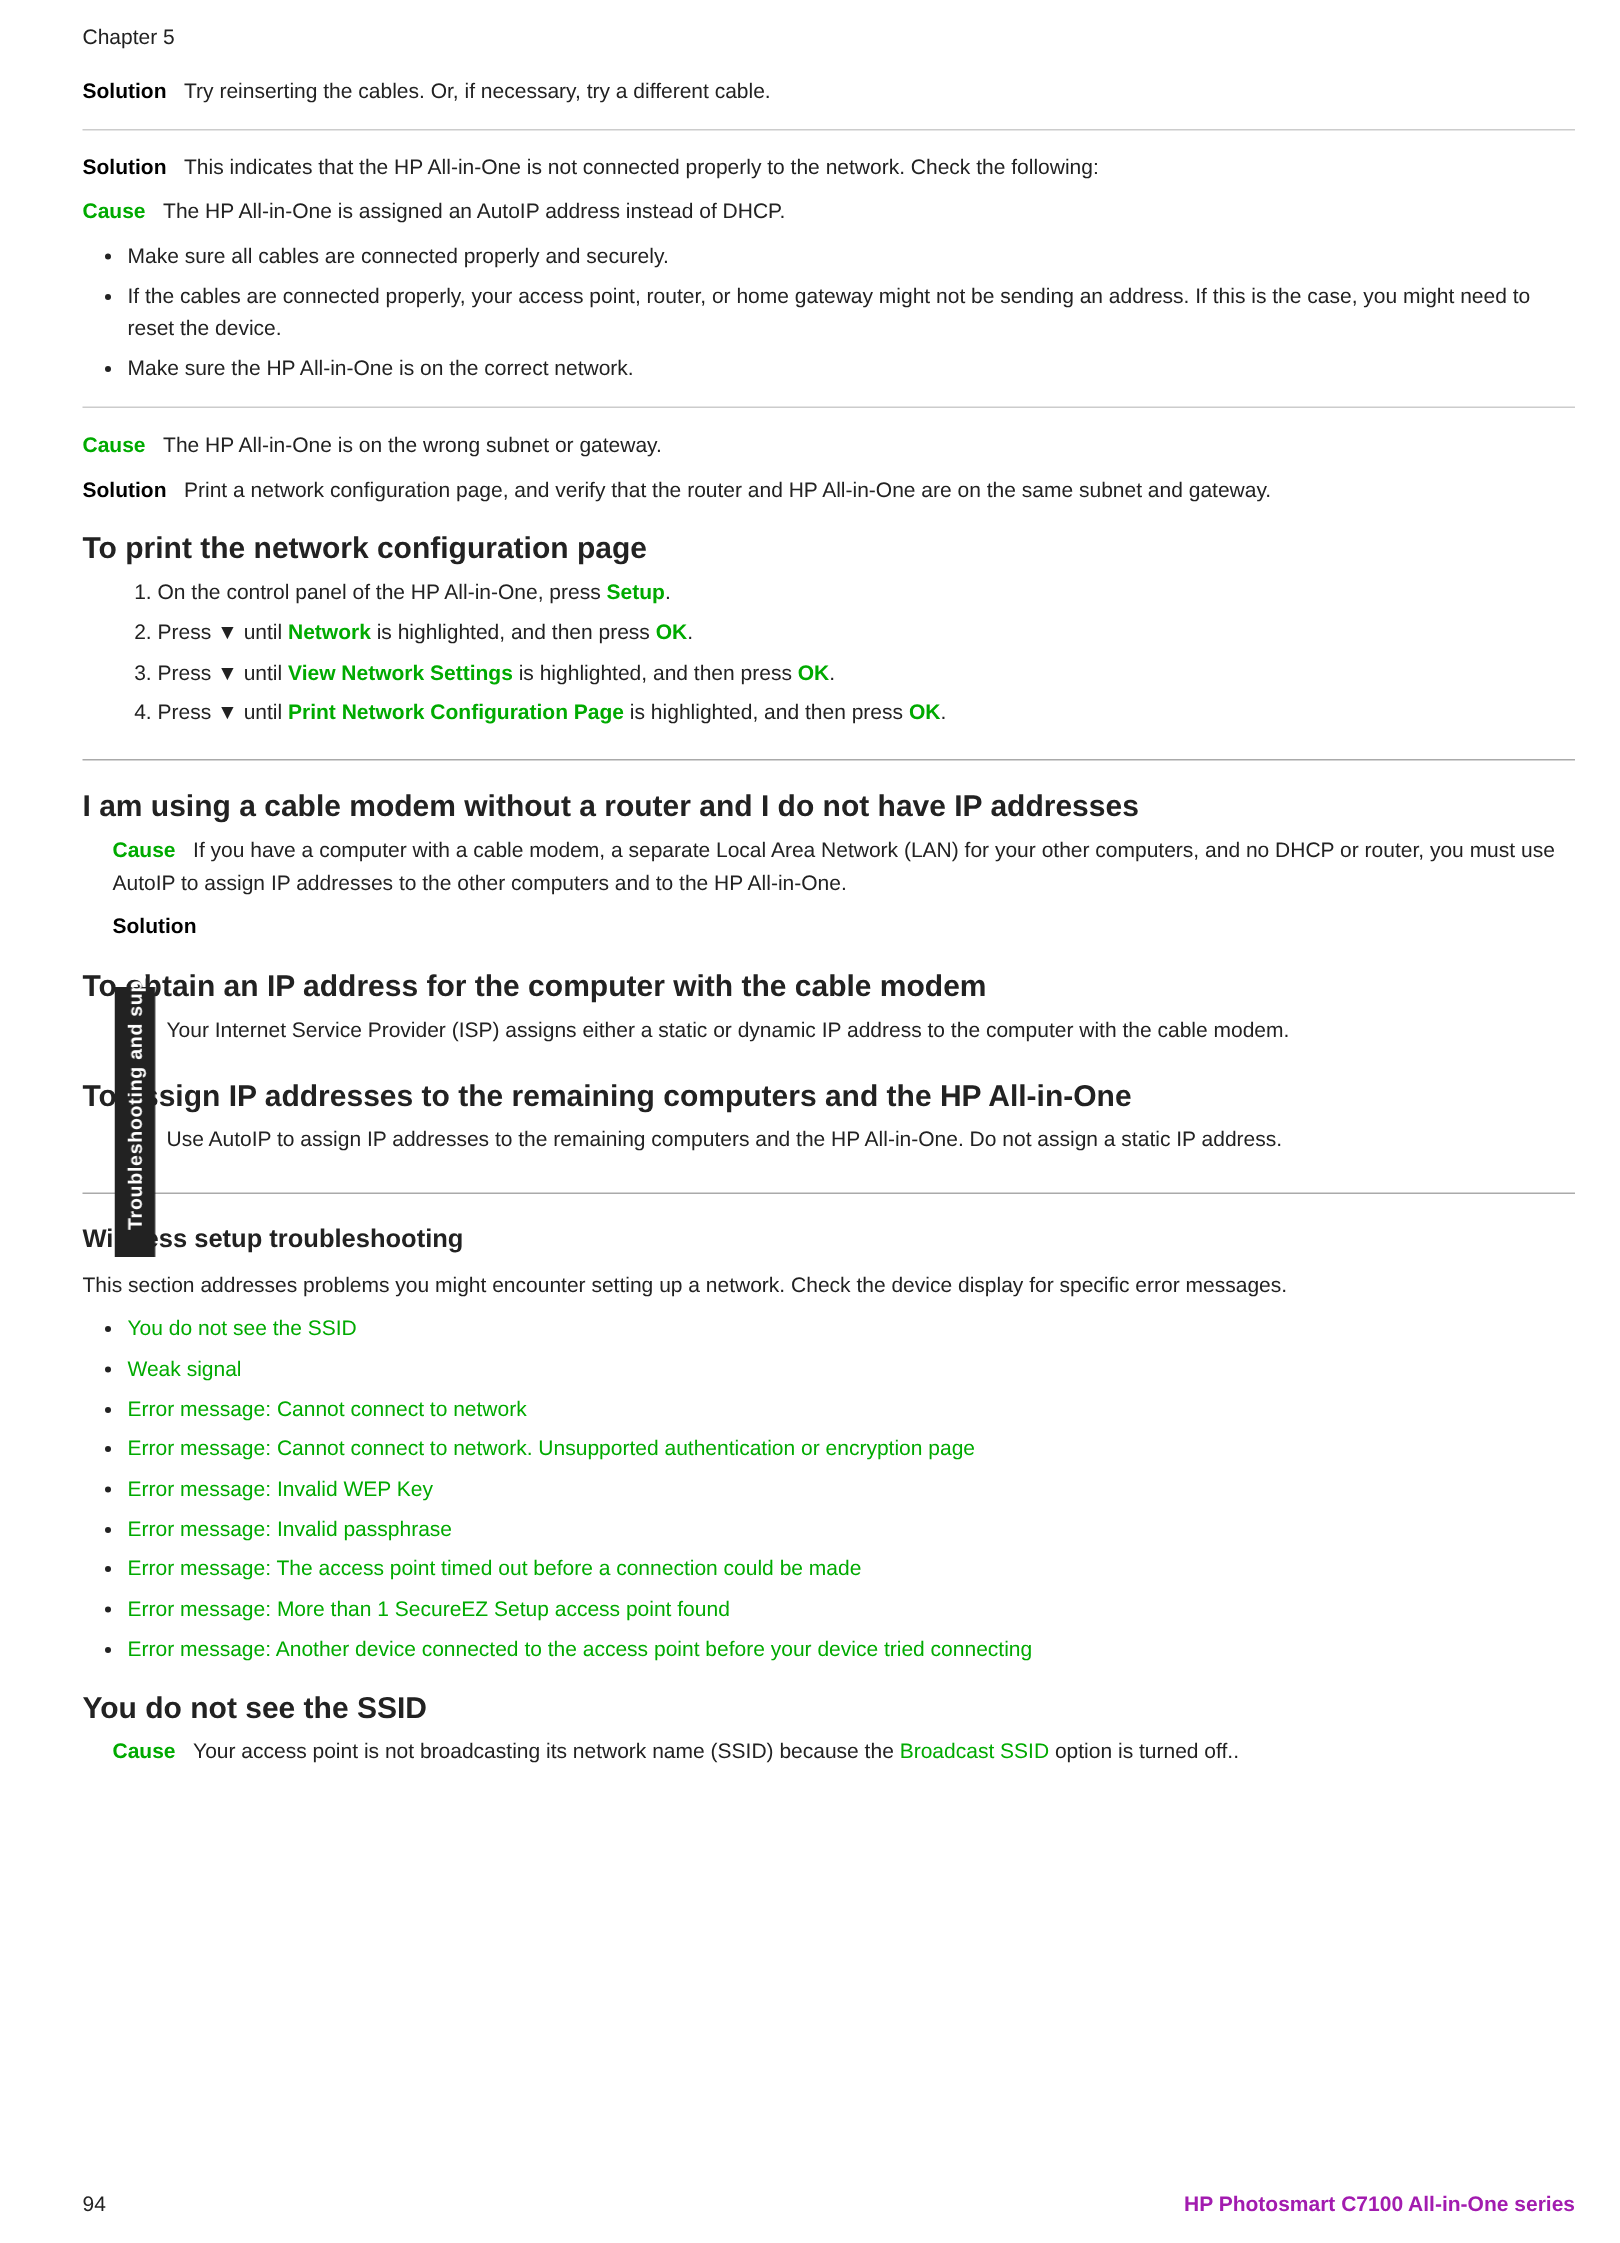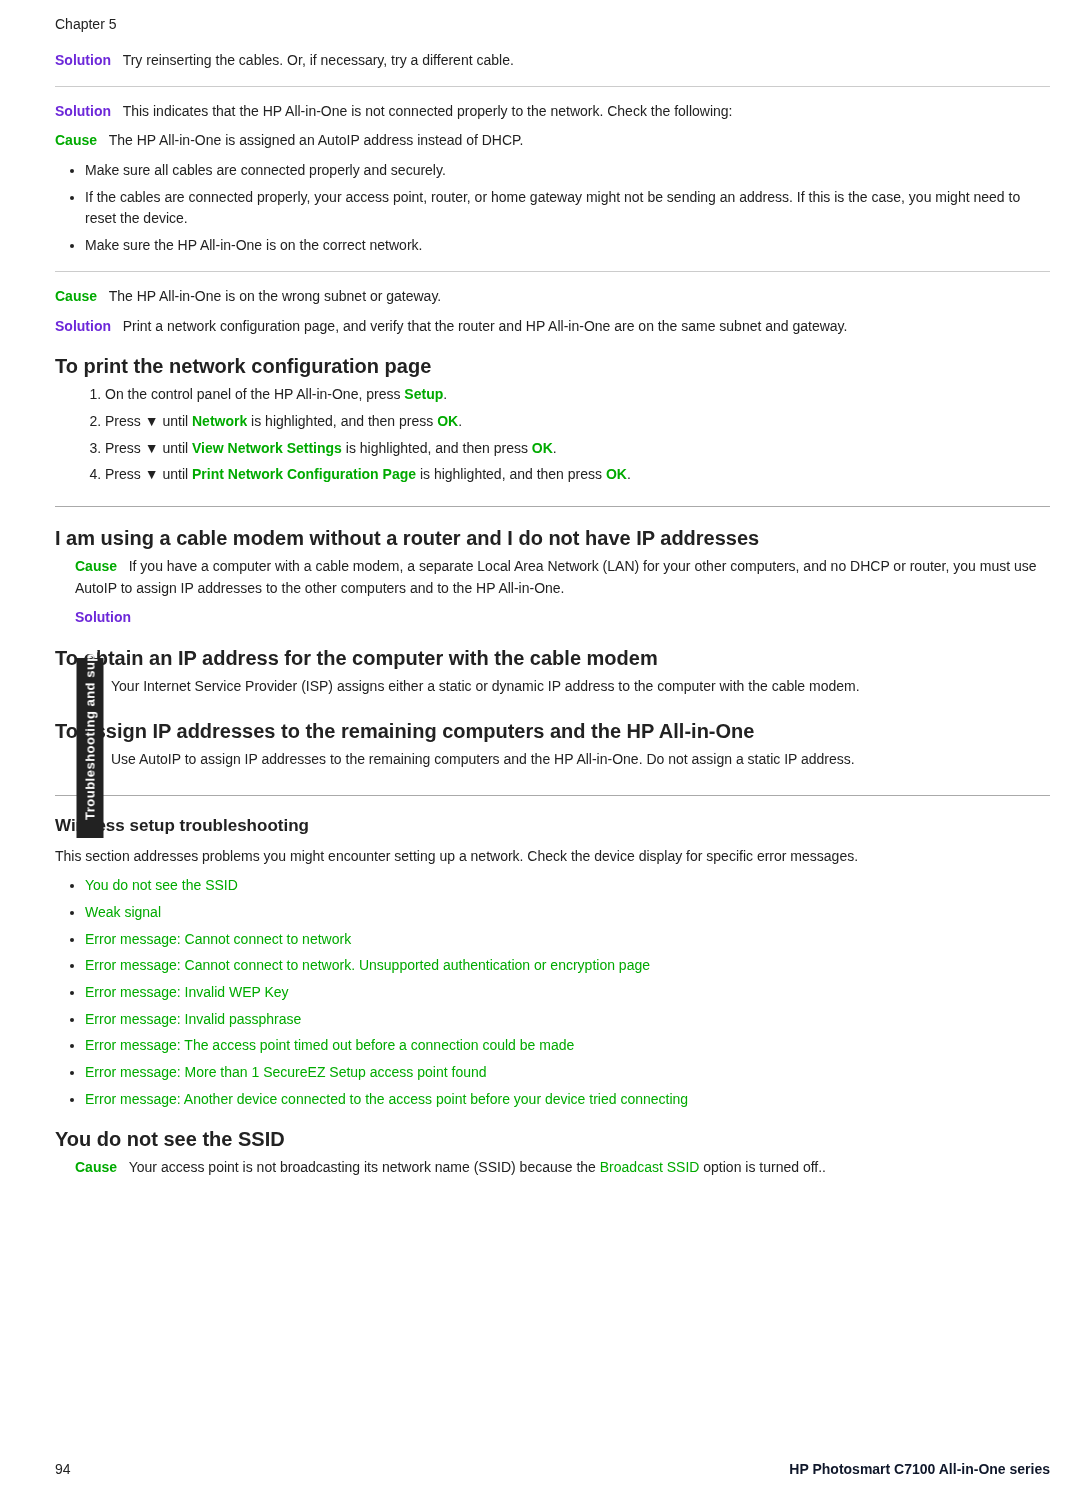--- a/index.html
+++ b/index.html
@@ -58,21 +58,21 @@
       border-top: 1.5px solid #aaa;
       margin: 20px 0;
     }
 
     
     .label-cause {
       color: #00aa00;
       font-weight: bold;
     }
     .label-solution {
-      color: #6d28d9;
+      color: #000000;
       font-weight: bold;
     }
     .label-green {
       color: #00aa00;
       font-weight: bold;
     }
     .link-green {
       color: #00aa00;
       text-decoration: none;
     }
@@ -161,21 +161,21 @@
       display: flex;
       justify-content: space-between;
       align-items: flex-start;
     }
     .footer-page {
       font-size: 14px;
       color: #222;
     }
     .footer-product {
       font-size: 14px;
-      color: #0f172a;
+      color: #a21caf;
       font-weight: bold;
     }
 
     
     .list-subtext {
       margin-left: 50px;
       margin-bottom: 6px;
       line-height: 1.55;
     }
   </style>

